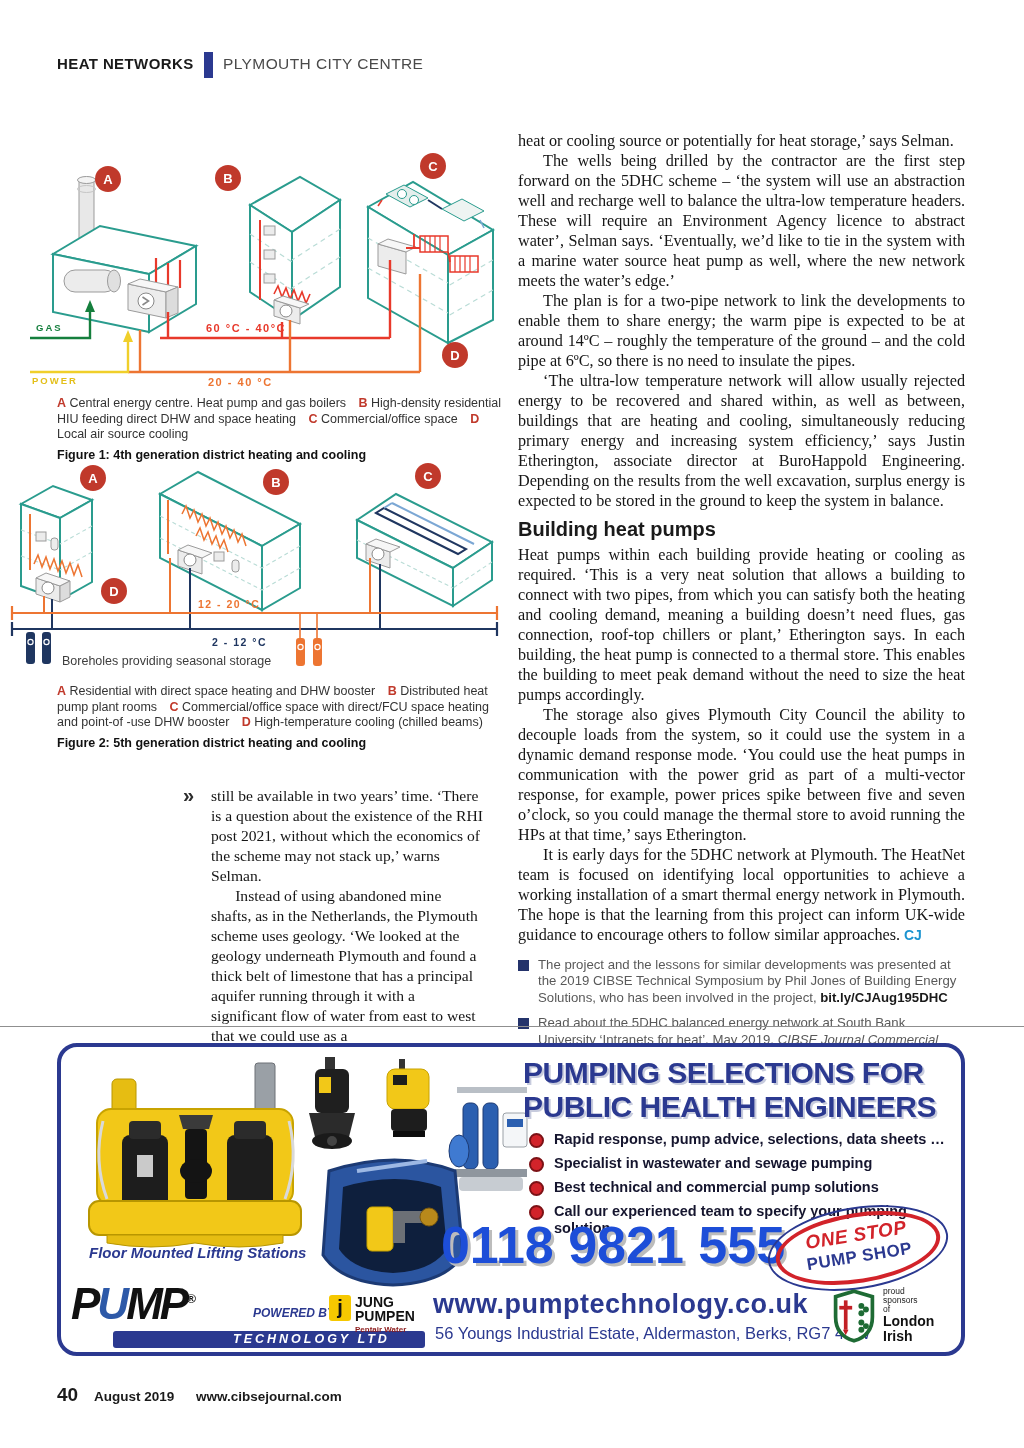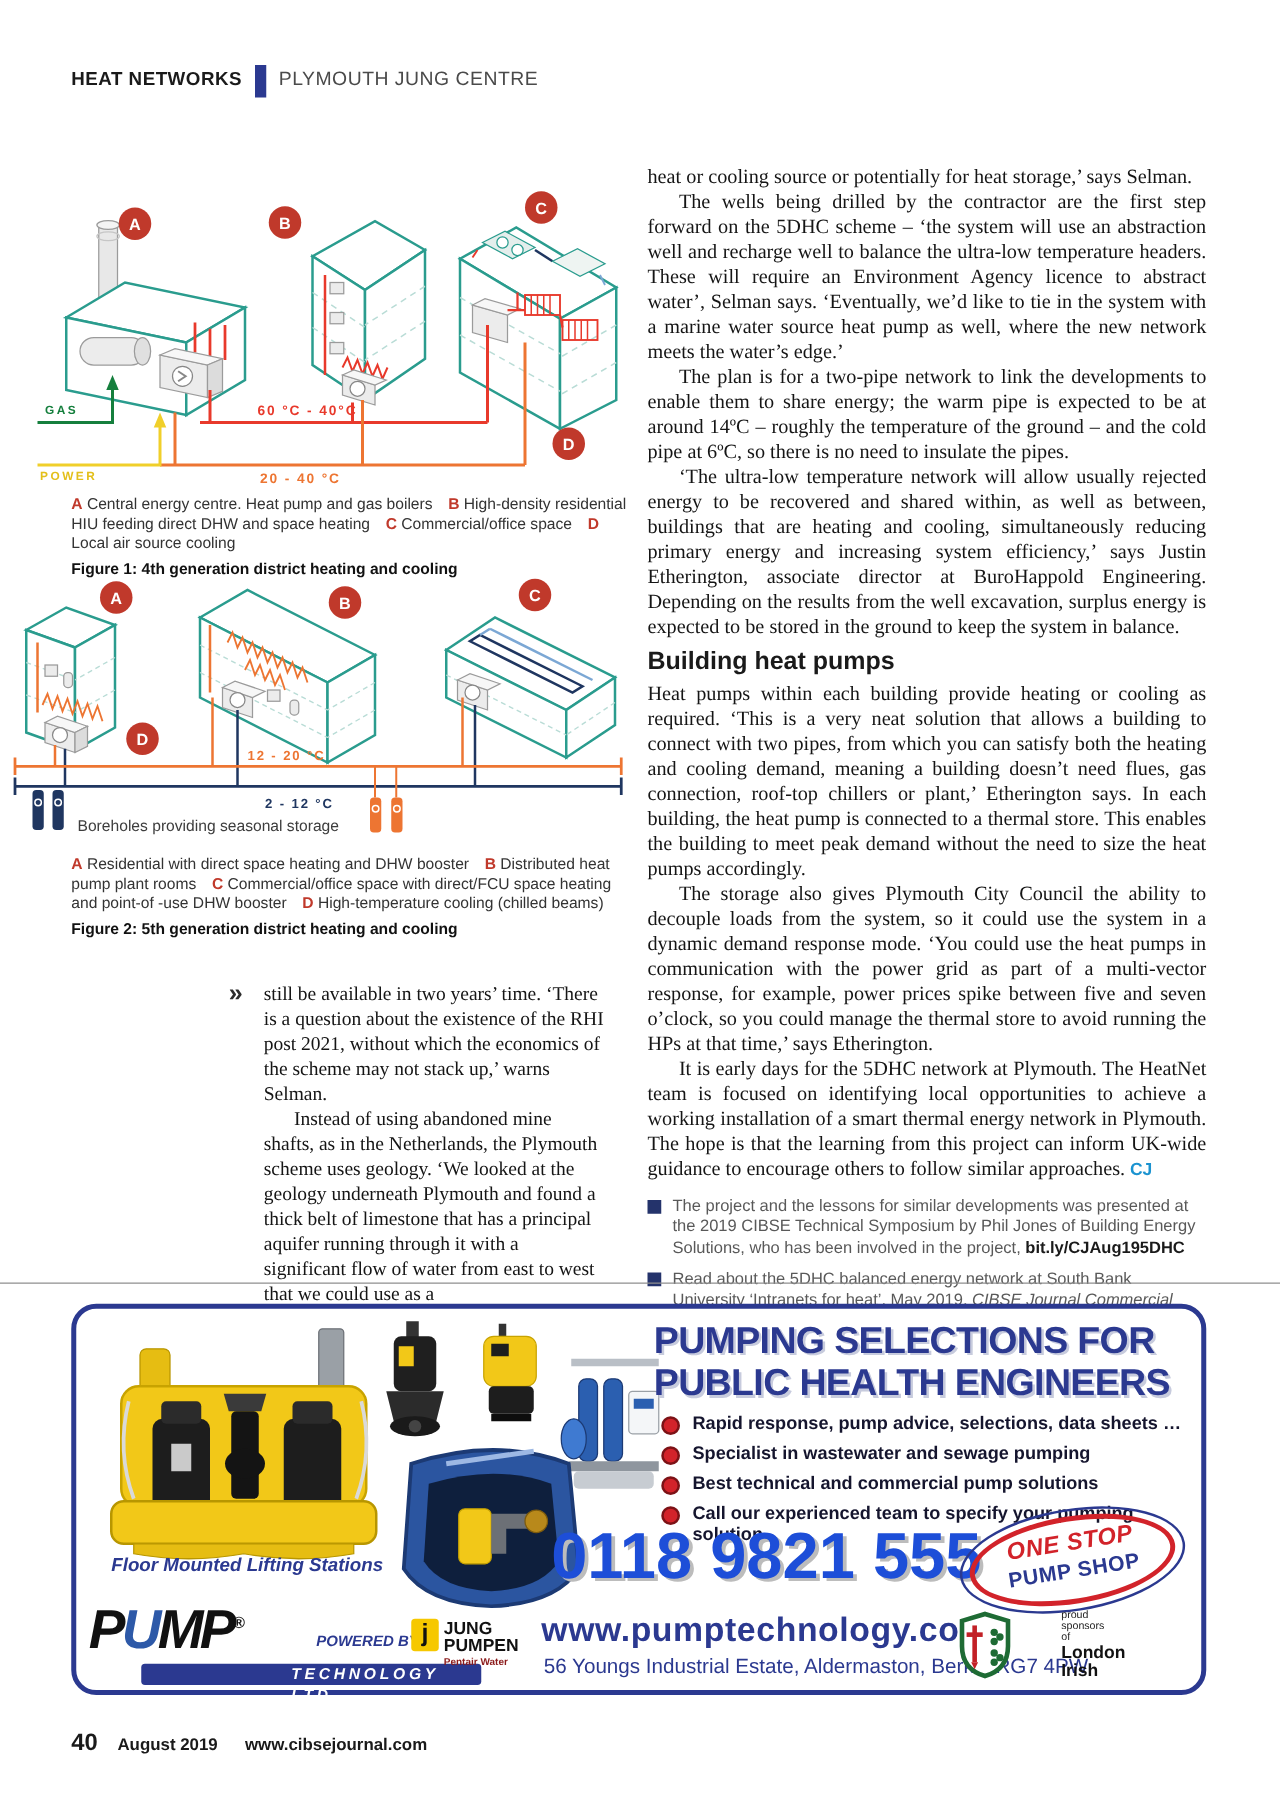--- a/index.html
+++ b/index.html
@@ -86,21 +86,21 @@
   .footer .dt{font-weight:600;margin-right:18px;}
   .footer .st{font-weight:600;}
 </style>
 </head>
 <body>
 
 <div class="page">
 
   <div class="abs kicker" style="left:57px;top:55px;">HEAT NETWORKS</div>
   <div class="abs kicker-bar" style="left:204px;top:52px;"></div>
-  <div class="abs kicker-title" style="left:223px;top:55px;">PLYMOUTH JUNG CENTRE</div>
+  <div class="abs kicker-title" style="left:223px;top:55px;">PLYMOUTH CITY CENTRE</div>
 
   <svg class="abs" style="left:28px;top:142px;" width="482" height="252" viewBox="0 0 482 252">
 
     <g>
       <rect x="51" y="38" width="15" height="64" fill="#e8e8e8" stroke="#9b9b9b"></rect>
       <ellipse cx="58.5" cy="38" rx="9" ry="3.5" fill="#f4f4f4" stroke="#9b9b9b"></ellipse>
       <ellipse cx="58.5" cy="47" rx="9" ry="3.5" fill="none" stroke="#c6c6c6"></ellipse>
       <polygon points="25,112 72,84 168,104 121,132" fill="#fff" stroke="#2a9c8e" stroke-width="2"></polygon>
       <polygon points="25,112 25,170 121,190 121,132" fill="#fff" stroke="#2a9c8e" stroke-width="2"></polygon>
       <polygon points="168,104 168,162 121,190 121,132" fill="#fff" stroke="#2a9c8e" stroke-width="2"></polygon>
@@ -412,34 +412,34 @@
     <div class="abs stamp" style="left:706px;top:160px;">
       <div class="ring-outer"></div>
       <div class="ring-inner"></div>
       <div class="t1">ONE STOP</div>
       <div class="t2">PUMP SHOP</div>
     </div>
 
     <div class="abs pump-logo" style="left:10px;top:232px;">
       <span><span>P</span><span class="u">U</span><span>M</span><span>P</span></span><sup>®</sup>
     </div>
-    <div class="abs tech-band" style="left:52px;top:284px;width:272px;">TECHNOLOGY LTD</div>
+    <div class="abs tech-band" style="left:52px;top:284px;width:312px;">TECHNOLOGY LTD</div>
     <div class="abs powered" style="left:192px;top:259px;">POWERED BY</div>
     <div class="abs jung" style="left:268px;top:248px;">
       <div class="jmark">j</div>
       <div>
         <div class="jtxt">JUNG</div>
         <div class="jtxt">PUMPEN</div>
         <div class="jsub">Pentair Water</div>
       </div>
     </div>
     <div class="abs ad-site" style="left:372px;top:242px;">www.pumptechnology.co.uk</div>
     <div class="abs ad-addr" style="left:374px;top:277px;">56 Youngs Industrial Estate, Aldermaston, Berks, RG7 4PW</div>
 
-    <div class="abs sponsor" style="left:704px;top:240px;gap:32px;">
+    <div class="abs sponsor" style="left:770px;top:240px;">
       <svg width="46" height="56" viewBox="0 0 50 58">
         <path d="M25,2 L45,8 V30 Q45,50 25,56 Q5,50 5,30 V8 Z" fill="#fff" stroke="#1e6b34" stroke-width="4"></path>
         <rect x="14" y="12" width="4" height="32" fill="#c22026"></rect>
         <rect x="9" y="18" width="14" height="4" fill="#c22026"></rect>
         <path d="M13,44 l3,6 3,-6 Z" fill="#c22026"></path>
         <circle cx="33" cy="18" r="3.2" fill="#1e6b34"></circle>
           <circle cx="38" cy="22" r="3.2" fill="#1e6b34"></circle>
           <circle cx="33" cy="26" r="3.2" fill="#1e6b34"></circle>
         <circle cx="33" cy="36" r="3.2" fill="#1e6b34"></circle>
           <circle cx="38" cy="40" r="3.2" fill="#1e6b34"></circle>

